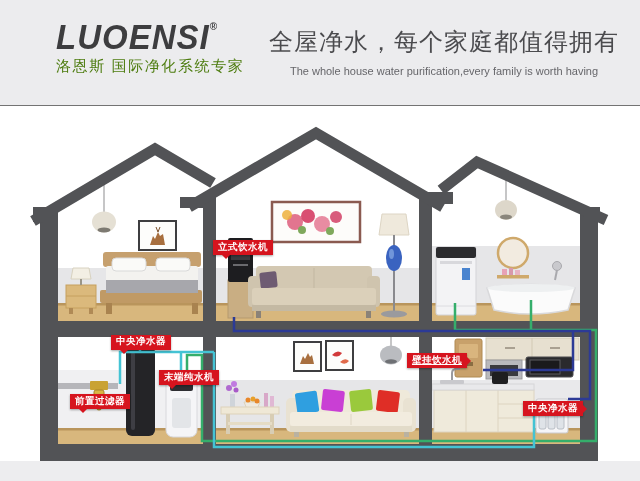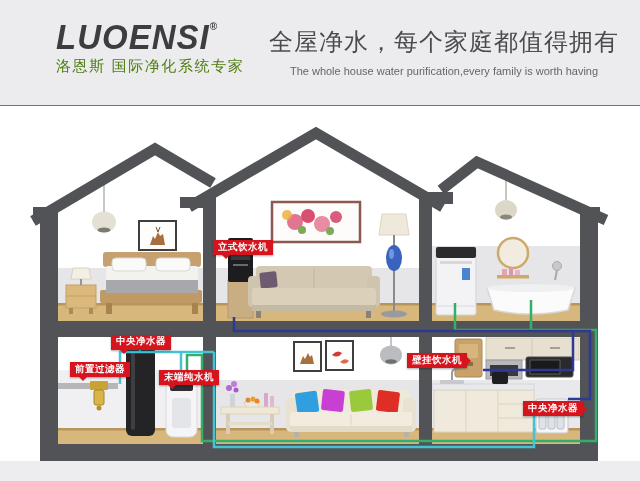--- a/index.html
+++ b/index.html
@@ -35,23 +35,23 @@
   .tag.arrow-down::after{
     content:"";position:absolute;left:9px;bottom:-4px;
     border:4px solid transparent;border-top:4px solid #d6141e;border-bottom:0;
   }
   .tag.arrow-right::after{
     content:"";position:absolute;right:-4px;top:4px;
     border:4px solid transparent;border-left:4px solid #d6141e;border-right:0;
   }
   .tag-standing{left:213px;top:226px;}
   .tag-purifier{left:111px;top:321px;font-family:Liberation Mono, monospace;}
-  .tag-prefilter{left:70px;top:348px;}
+  .tag-prefilter{left:70px;top:380px;}
   .tag-softener{left:159px;top:356px;}
-  .tag-walldisp{left:407px;top:339px;}
+  .tag-walldisp{left:407px;top:339px;text-decoration:underline;}
   .tag-terminal{left:523px;top:387px;}
 </style>
 </head>
 <body>
 
 <div class="page">
 
   <div class="header">
     <div class="brand">
       <div class="logo-row">

